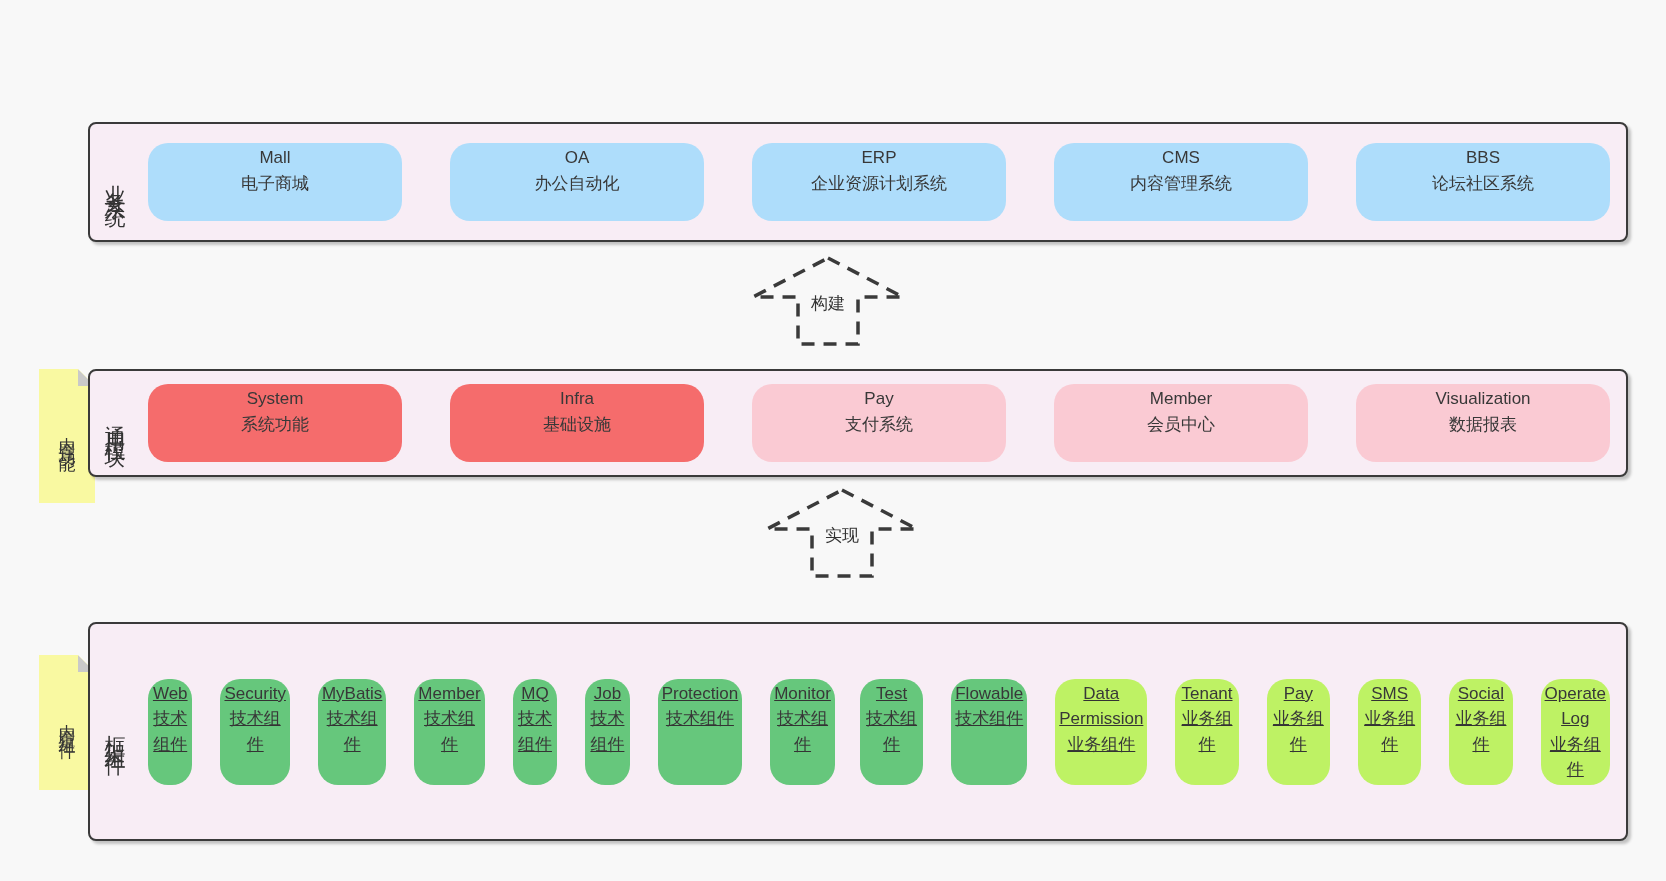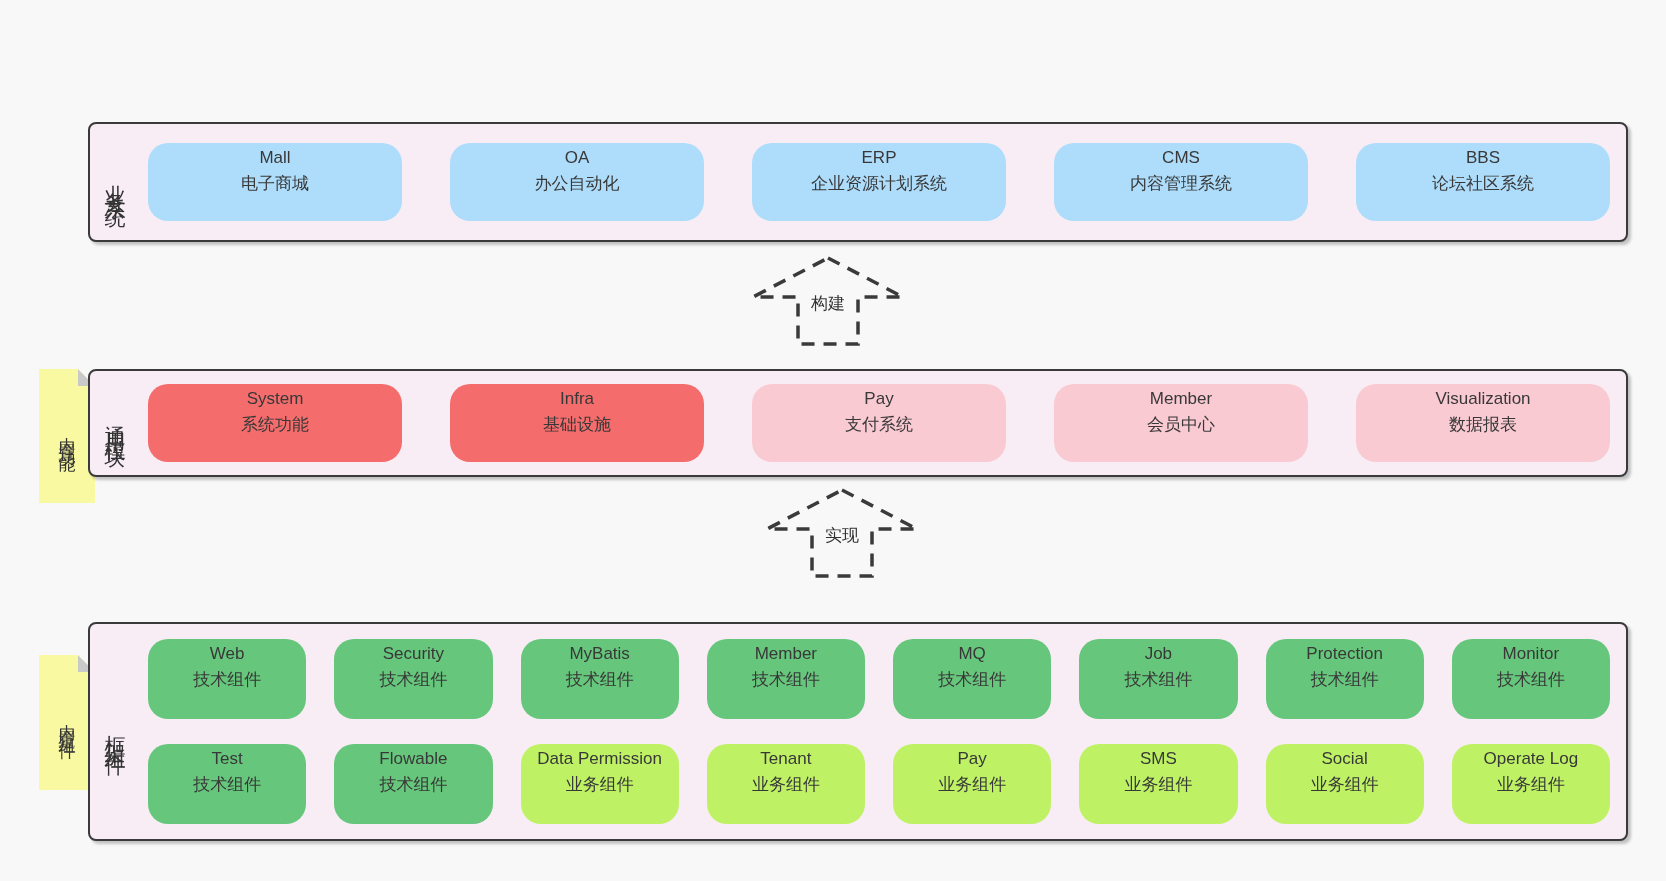--- a/index.html
+++ b/index.html
@@ -47,23 +47,24 @@
 
   .boxes {
     flex: 1;
     display: flex;
     gap: 48px;
     padding: 0 16px 0 8px;
   }
   .boxes-col {
     flex: 1;
     display: flex;
-    flex-direction: column;
+    flex-direction: row;
     gap: 25px;
     padding: 0 16px 0 8px;
+    text-decoration: underline;
   }
   .row { display: flex; gap: 28px; }
 
   .box {
     flex: 1;
     min-height: 78px;
     border-radius: 20px;
     display: flex;
     flex-direction: column;
     justify-content: flex-start;

